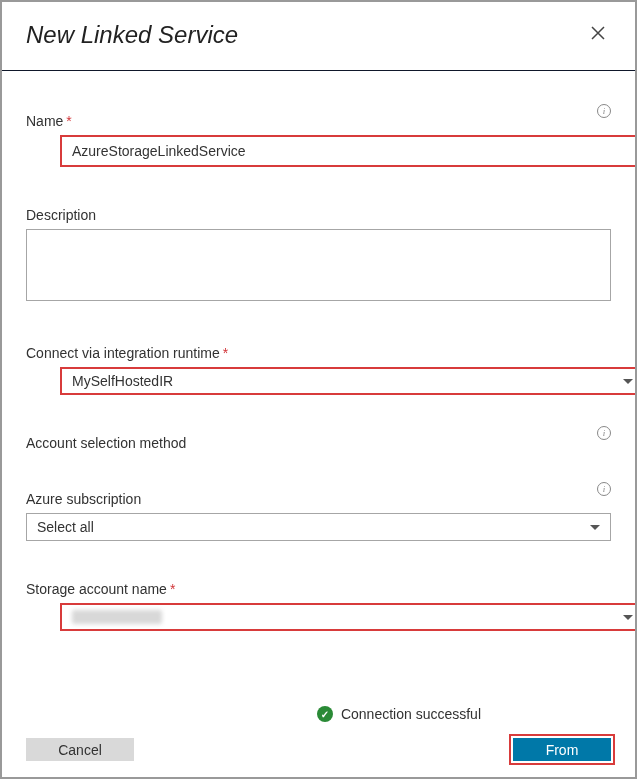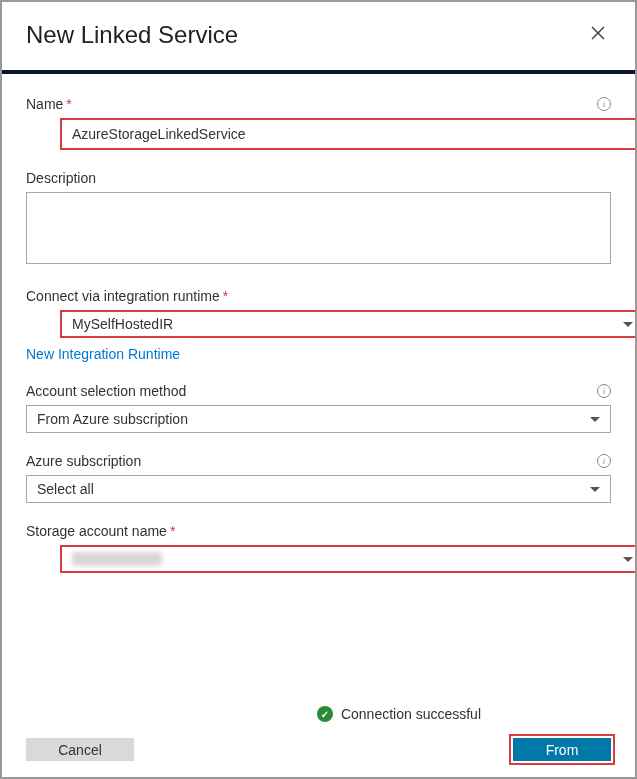--- a/index.html
+++ b/index.html
@@ -13,21 +13,22 @@
       width: 637px;
       height: 779px;
       border: 2px solid #999;
       position: relative;
     }
     .header {
       display: flex;
       justify-content: space-between;
       align-items: center;
       padding: 18px 24px 20px 24px;
-      border-bottom: 4px solid #0f172a;
+      border-bottom: 1px solid #0f172a;
+      font-style: italic;
     }
     .title {
       font-size: 24px;
       font-weight: 400;
       color: #222;
     }
     .close-btn {
       cursor: pointer;
       font-size: 16px;
       color: #444;
@@ -43,20 +44,21 @@
     }
     .label-row {
       display: flex;
       justify-content: space-between;
       align-items: center;
       margin-bottom: 6px;
     }
     .field-label {
       font-size: 14px;
       color: #323232;
+      margin-top: 20px;
     }
     .required {
       color: #d13438;
       margin-left: 3px;
     }
     .info-icon {
       width: 14px;
       height: 14px;
       border: 1px solid #888;
       border-radius: 50%;
@@ -234,31 +236,26 @@
   <div class="field-group">
     <div class="label-row">
       <div class="field-label">
         <span>Connect via integration runtime</span><span class="required">*</span>
       </div>
     </div>
     <div class="select-input highlighted">
       <span>MySelfHostedIR</span>
       <span class="caret-down"></span>
     </div>
-    <a class="link">New Integration Runtime</a>
   </div>
 
   <div class="field-group">
     <div class="label-row">
       <div class="field-label">Account selection method</div>
       <span class="info-icon">i</span>
-    </div>
-    <div class="select-input">
-      <span>From Azure subscription</span>
-      <span class="caret-down"></span>
     </div>
   </div>
 
   <div class="field-group">
     <div class="label-row">
       <div class="field-label">Azure subscription</div>
       <span class="info-icon">i</span>
     </div>
     <div class="select-input">
       <span>Select all</span>

